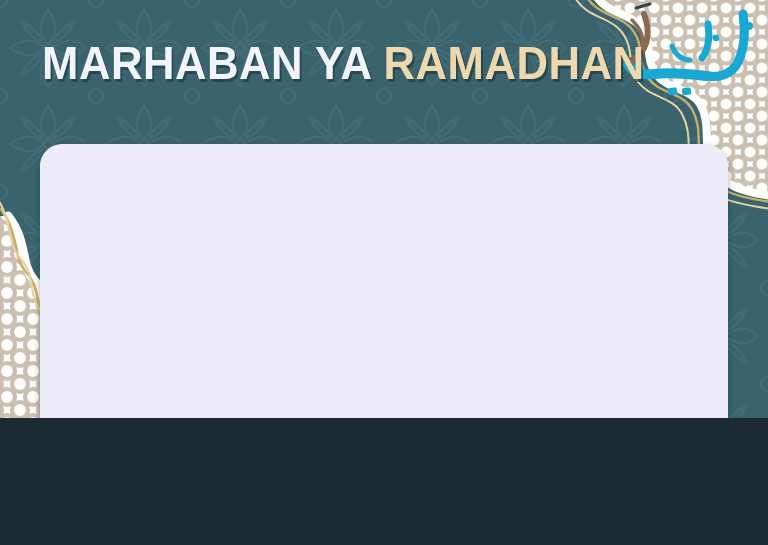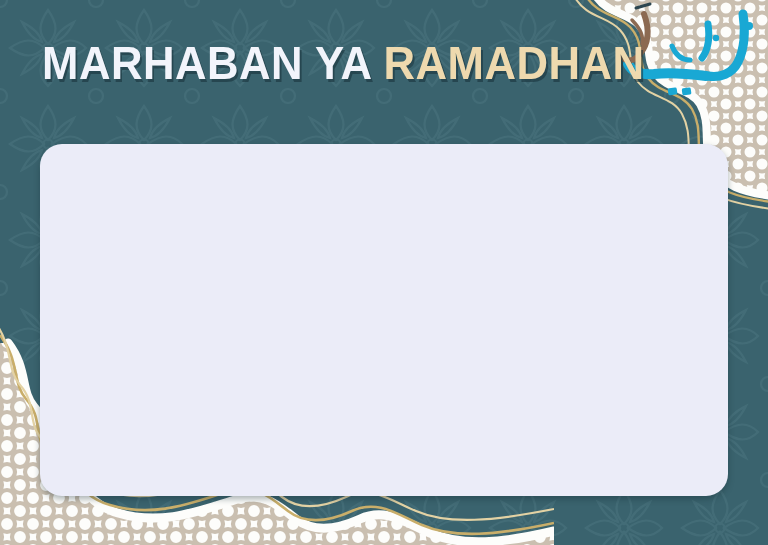--- a/index.html
+++ b/index.html
@@ -3,21 +3,21 @@
 <meta charset="utf-8">
 <style>
   html, body {
     margin: 0;
     padding: 0;
     background: #1c2b31;
   }
   #poster {
     position: relative;
     width: 768px;
-    height: 545px;
+    height: 418px;
     overflow: hidden;
     font-family: "Liberation Sans", sans-serif;
     background: #c2410c;
   }
 
   
   .bg-base {
     position: absolute;
     inset: 0;
     background-color: #3a636e;

